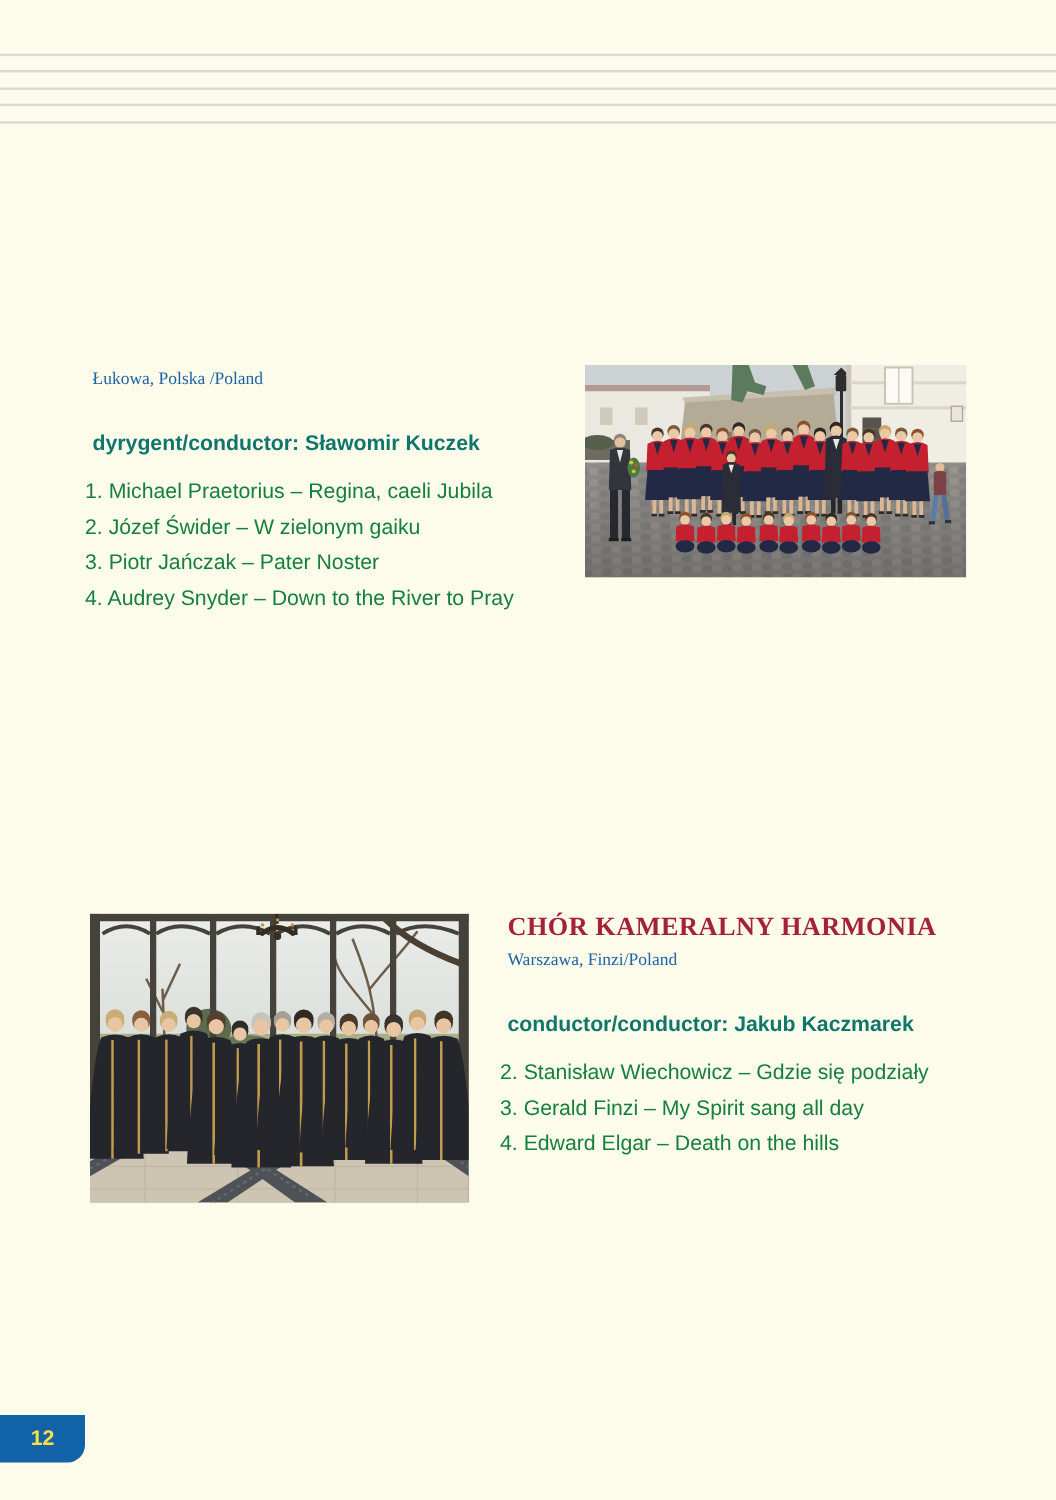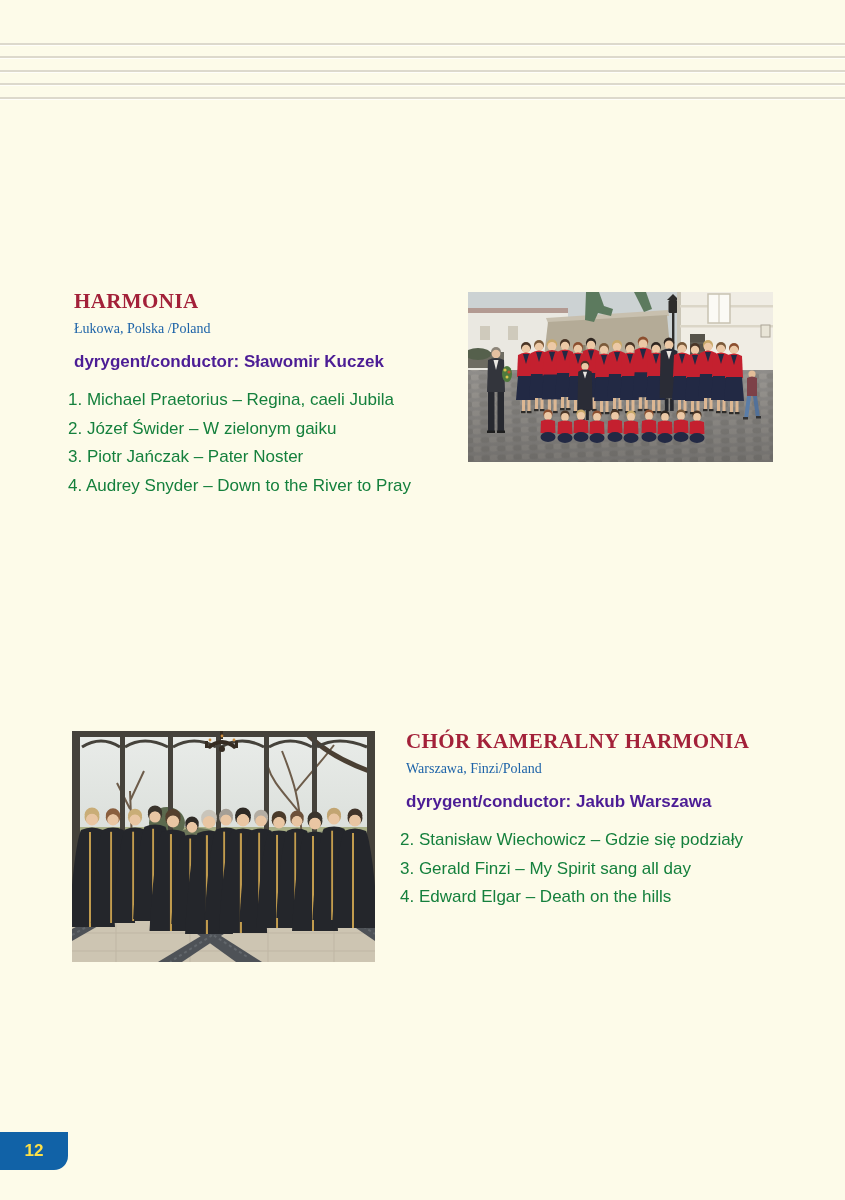--- a/index.html
+++ b/index.html
@@ -16,21 +16,21 @@
   .choir-section{position:absolute;}
   .choir-name{
     margin:0;font-family:"Liberation Serif",serif;font-weight:700;
     font-size:21px;line-height:25px;color:#a32139;letter-spacing:.4px;
   }
   .choir-location{
     font-family:Liberation Serif, serif;font-size:14px;line-height:27px;
     color:#1d63a8;margin-top:1px;
   }
   .choir-conductor{
-    font-size:17px;line-height:21px;font-weight:700;color:#4c1d95;margin-top:9px;
+    font-size:17px;line-height:21px;font-weight:700;color:#0f766e;margin-top:27px;
   }
   .repertoire{list-style:none;margin:14px 0 0 -6px;padding:0;}
   .repertoire li{font-size:17px;line-height:28.5px;color:#15803d;white-space:nowrap;}
   .photo{position:absolute;display:block;}
   
   .page-tab{
     position:absolute;left:0;top:1132px;width:68px;height:38px;background:#1162a7;
     border-radius:0 0 14px 0;display:flex;align-items:center;justify-content:center;
   }
   .page-tab span{color:#fde047;font-weight:700;font-size:17px;}
@@ -42,21 +42,20 @@
 
   <div>
     <i class="staff-line" style="top:43px"></i>
     <i class="staff-line" style="top:56px"></i>
     <i class="staff-line" style="top:70px"></i>
     <i class="staff-line" style="top:83px"></i>
     <i class="staff-line" style="top:97px"></i>
   </div>
 
   <section class="choir-section" style="left:74px;top:289px;width:370px">
-    <h2 class="choir-name">HARMONIA</h2>
     <div class="choir-location">Łukowa, Polska /Poland</div>
     <div class="choir-conductor">dyrygent/conductor: Sławomir Kuczek</div>
     <ul class="repertoire">
       <li>1. Michael Praetorius – Regina, caeli Jubila</li>
       <li>2. Józef Świder – W zielonym gaiku</li>
       <li>3. Piotr Jańczak – Pater Noster</li>
       <li>4. Audrey Snyder – Down to the River to Pray</li>
     </ul>
   </section>
 
@@ -305,21 +304,21 @@
       <use href="#cp" transform="translate(225,187) scale(.9)" color="#6d513a"></use>
       <use href="#cp" transform="translate(243,200)" color="#3a342c"></use>
       <use href="#cp" transform="translate(262,189) scale(.94)" color="#c2a572"></use>
       <use href="#cp" transform="translate(283,197)" color="#41342a"></use>
     </g>
   </svg>
 
   <section class="choir-section" style="left:406px;top:729px;width:400px">
     <h2 class="choir-name">CHÓR KAMERALNY HARMONIA</h2>
     <div class="choir-location">Warszawa, Finzi/Poland</div>
-    <div class="choir-conductor">dyrygent/conductor: Jakub Warszawa</div>
+    <div class="choir-conductor">conductor/conductor: Jakub Kaczmarek</div>
     <ul class="repertoire">
       <li>2. Stanisław Wiechowicz – Gdzie się podziały</li>
       <li>3. Gerald Finzi – My Spirit sang all day</li>
       <li>4. Edward Elgar – Death on the hills</li>
     </ul>
   </section>
 
   <div class="page-tab">
     <span>12</span>
   </div>

